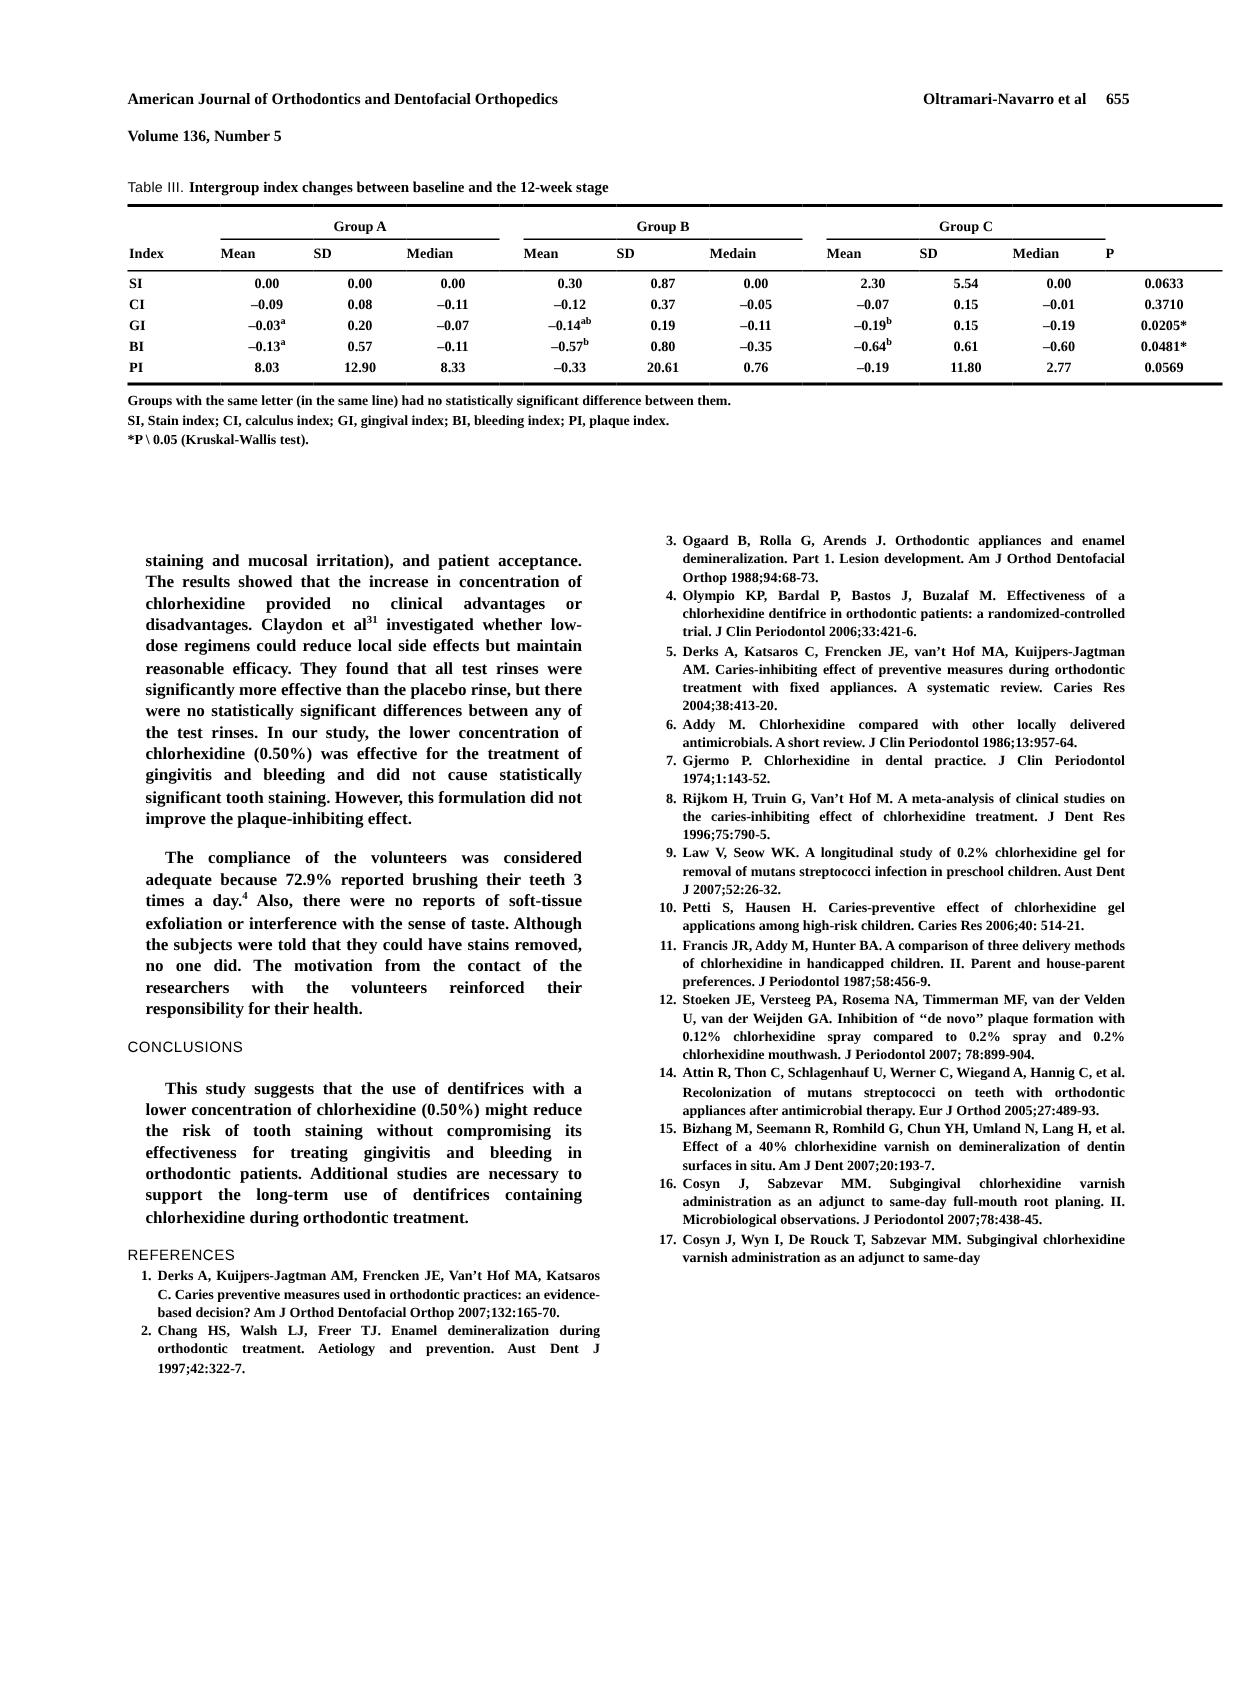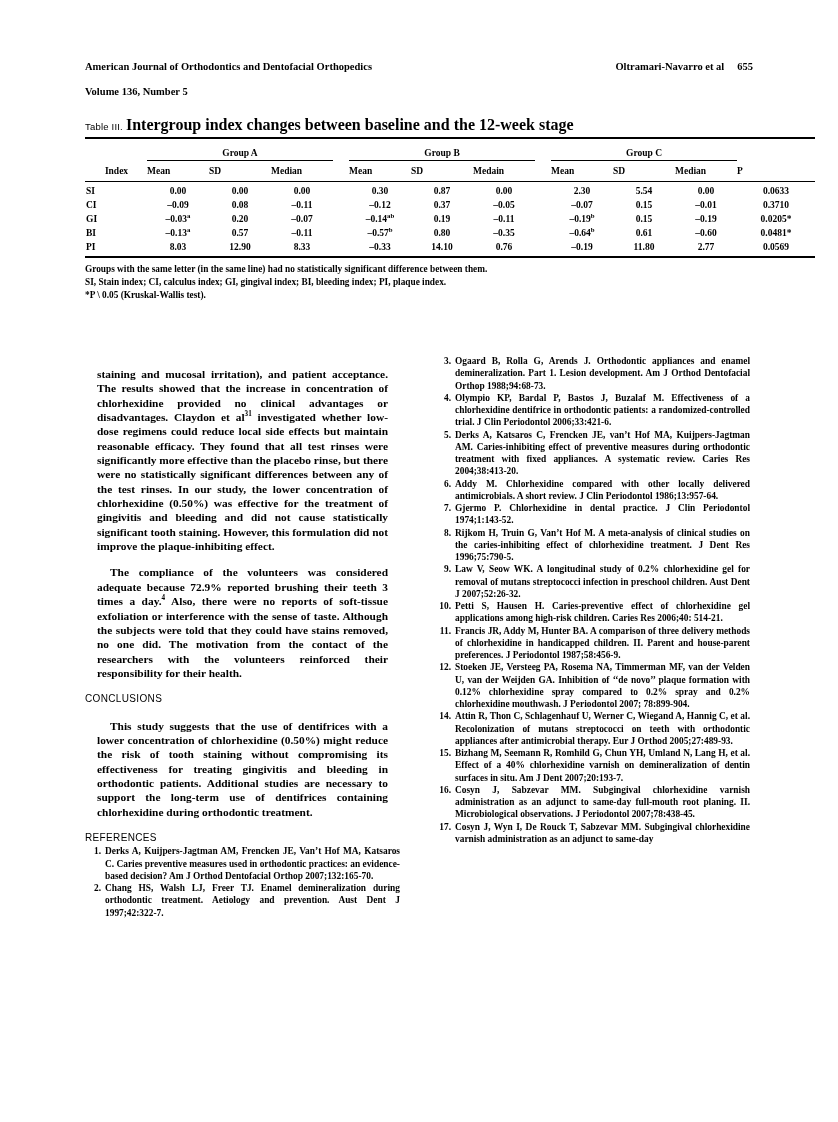--- a/index.html
+++ b/index.html
@@ -62,21 +62,21 @@
     white-space: nowrap;
   }
   .table-caption .tbl-label {
     font-family: "Liberation Sans", sans-serif;
     font-size: 9.5px;
     font-weight: normal;
     letter-spacing: 0.2px;
   }
   .table-caption .tbl-title {
     font-family: "Liberation Serif", serif;
-    font-size: 16px;
+    font-size: 10px;
     font-weight: bold;
     margin-left: 3px;
   }
 
   table.data {
     border-collapse: collapse;
     width: 668px;
     font-family: "Liberation Serif", serif;
     font-size: 9.5px;
     font-weight: bold;
@@ -105,21 +105,21 @@
   tr.grouprow td.gap { border-bottom: none; }
 
   tr.colhead td {
     text-align: left;
     font-size: 9.5px;
     font-weight: bold;
     padding-top: 5px;
     padding-bottom: 5px;
     vertical-align: bottom;
   }
-  tr.colhead td.idx { text-align: center; padding-left: 1px; }
+  tr.colhead td.idx { text-align: left; padding-left: 1px; }
 
   tr.datarow td {
     text-align: center;
     font-size: 9.5px;
     padding-top: 2.0px;
     padding-bottom: 2.0px;
     font-weight: bold;
   }
   tr.datarow td.idx { text-align: left; padding-left: 1px; }
   tr.datarow.first td { padding-top: 4px; }
@@ -345,21 +345,21 @@
         <td>0.0481*</td>
       </tr>
 
       <tr class="datarow last">
         <td class="idx">PI</td>
         <td><span>8.03</span><sup class="mk"></sup></td>
         <td>12.90</td>
         <td>8.33</td>
         <td></td>
         <td><span>–0.33</span><sup class="mk"></sup></td>
-        <td>14.10</td>
+        <td>20.61</td>
         <td>0.76</td>
         <td></td>
         <td><span>–0.19</span><sup class="mk"></sup></td>
         <td>11.80</td>
         <td>2.77</td>
         <td>0.0569</td>
       </tr>
 
       <tr class="rule-bot">
             <td colspan="13"></td>

